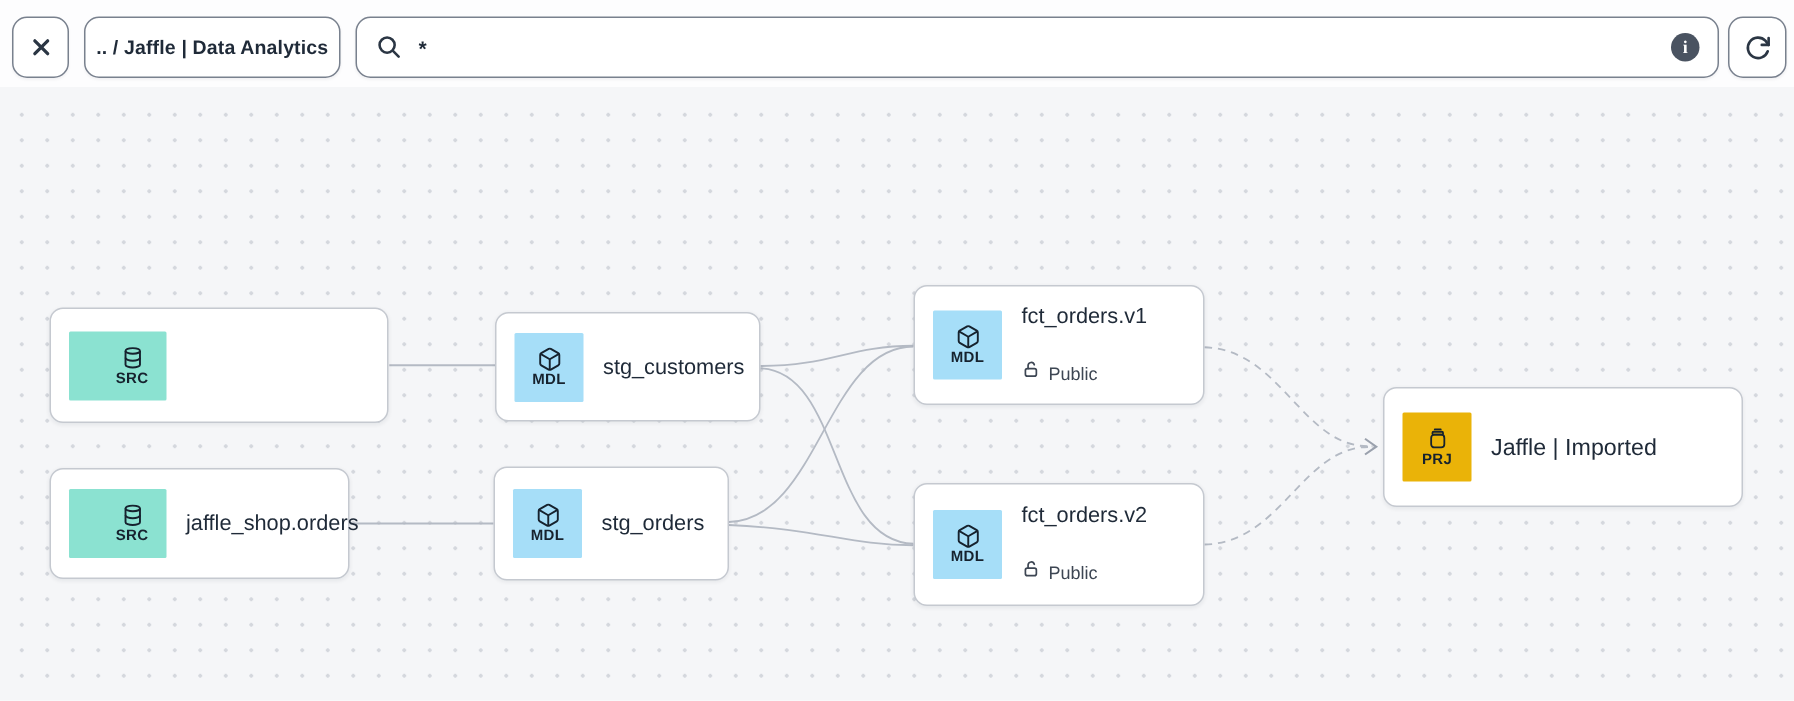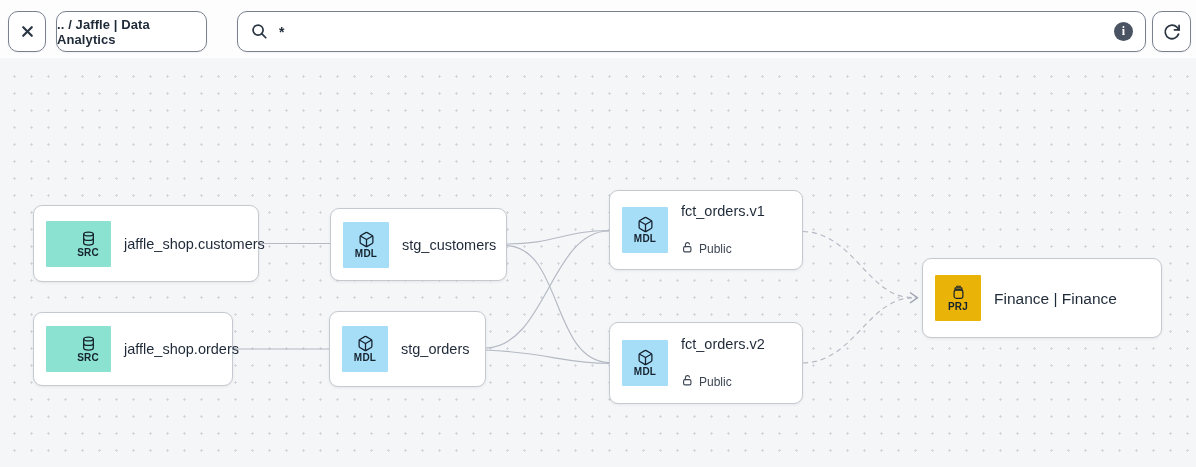--- a/index.html
+++ b/index.html
@@ -71,21 +71,21 @@
   <span>
     <svg width="19" height="19" viewBox="0 0 20 20">
       <g stroke="#2b3644" stroke-width="2.3" stroke-linecap="round">
         <line x1="5.5" y1="5.5" x2="14.5" y2="14.5"></line>
         <line x1="14.5" y1="5.5" x2="5.5" y2="14.5"></line>
       </g>
     </svg>
   </span>
 </div>
 
-<div class="btn breadcrumb-btn" style="left:56px;width:151px;">
+<div class="btn breadcrumb-btn" style="left:56px;width:171px;">
   <span>.. / Jaffle | Data Analytics</span>
 </div>
 
 <div class="btn searchbar" style="left:237px;width:909px;">
   <span>
     <svg width="19" height="19" viewBox="0 0 20 20">
       <circle cx="8.5" cy="8.5" r="5.3" fill="none" stroke="#2b3644" stroke-width="1.8"></circle>
       <line x1="12.6" y1="12.6" x2="16.6" y2="16.6" stroke="#2b3644" stroke-width="1.8" stroke-linecap="round"></line>
     </svg>
   </span>
@@ -106,21 +106,20 @@
   <div class="tile src">
     <span>
       <svg width="17" height="17" viewBox="0 0 24 24" fill="none" stroke="#16222e" stroke-width="1.8">
         <ellipse cx="12" cy="5.6" rx="6.8" ry="2.7"></ellipse>
         <path d="M5.2 5.6v12.9c0 1.5 3.05 2.75 6.8 2.75s6.8-1.25 6.8-2.75V5.6"></path>
         <path d="M5.2 12c0 1.5 3.05 2.75 6.8 2.75s6.8-1.25 6.8-2.75"></path>
       </svg>
     </span>
     <span class="badge">SRC</span>
   </div>
-  <span class="node-label">jaffle_shop.customers</span>
 </div>
 
 <div class="node" style="left:33px;top:312px;width:200px;height:74px;">
   <div class="tile src">
     <span>
       <svg width="17" height="17" viewBox="0 0 24 24" fill="none" stroke="#16222e" stroke-width="1.8">
         <ellipse cx="12" cy="5.6" rx="6.8" ry="2.7"></ellipse>
         <path d="M5.2 5.6v12.9c0 1.5 3.05 2.75 6.8 2.75s6.8-1.25 6.8-2.75V5.6"></path>
         <path d="M5.2 12c0 1.5 3.05 2.75 6.8 2.75s6.8-1.25 6.8-2.75"></path>
       </svg>
@@ -213,15 +212,15 @@
     <span>
       <svg width="17" height="17" viewBox="0 0 24 24" fill="none" stroke="#16222e" stroke-width="1.7" stroke-linecap="round" stroke-linejoin="round">
         <line x1="9.2" y1="3.2" x2="14.8" y2="3.2"></line>
         <rect x="7" y="5.4" width="10" height="2.8" rx="1.2"></rect>
         <rect x="5.8" y="8.2" width="12.4" height="12" rx="3"></rect>
       </svg>
     </span>
     <span class="badge">PRJ</span>
   </div>
   <div class="node-text">
-    <span class="proj-title">Finance | Finance</span>
+    <span class="proj-title">Jaffle | Imported</span>
   </div>
 </div>
 
 </body></html>

